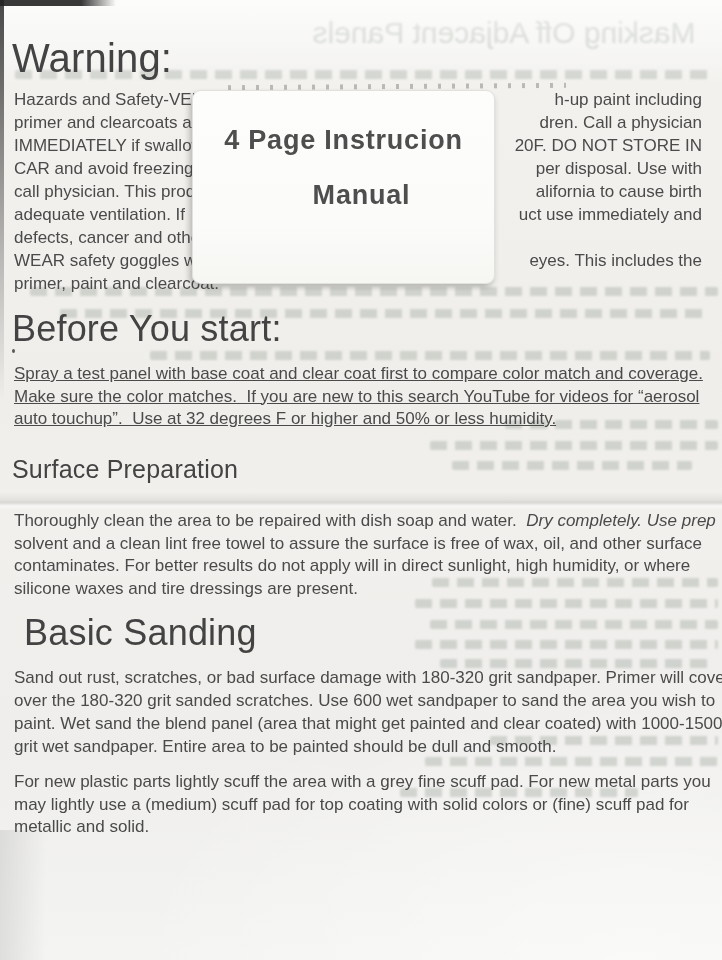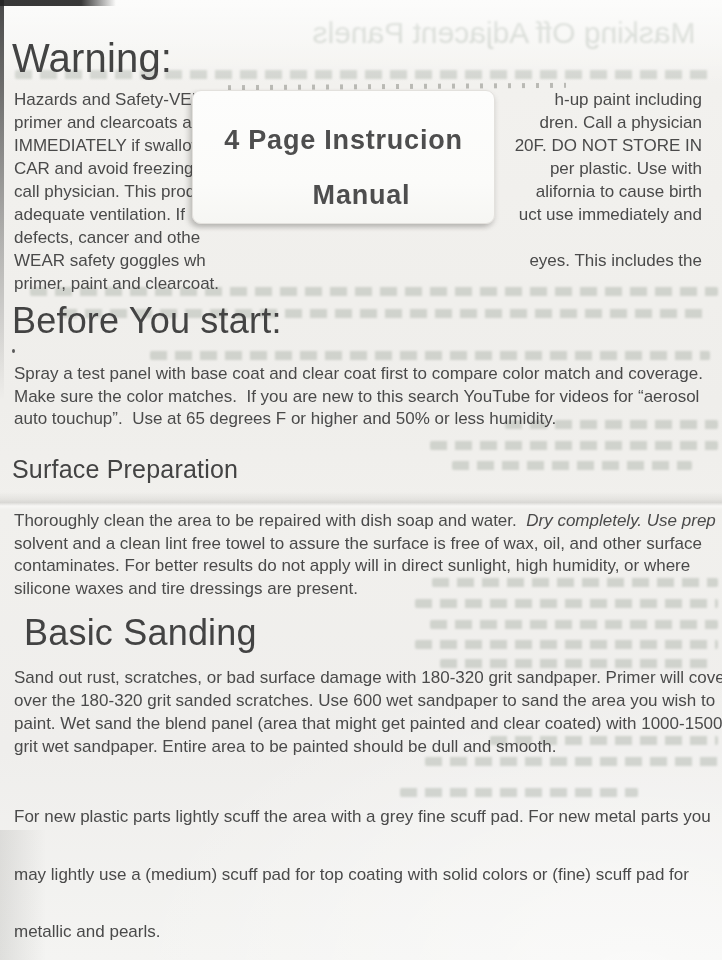--- a/index.html
+++ b/index.html
@@ -29,32 +29,32 @@
     font-size:30px;color:rgba(168,176,166,0.55);filter:blur(1px);white-space:pre;}
   .bleed-line{position:absolute;height:9px;border-radius:2px;filter:blur(1.3px);
     background:repeating-linear-gradient(90deg,rgba(165,173,162,0.42) 0 17px,rgba(165,173,162,0) 17px 25px);}
   
   .h1{position:absolute;left:12px;color:#434343;font-size:40px;letter-spacing:0.2px;white-space:pre;}
   
   .bl{white-space:pre;font-size:17px;color:#4a4a4a;}
   #warn-lines{position:absolute;left:14px;right:20px;top:90px;}
   .warn-row{display:flex;justify-content:space-between;height:23px;overflow:hidden;}
   #before-lines{position:absolute;left:14px;top:364px;}
-  #before-lines .bl{height:22.5px;}
+  #before-lines .bl{height:22.5px;text-decoration:underline;}
   #surface-lines{position:absolute;left:14px;top:511px;}
   #surface-lines .bl{height:22.5px;}
   #sanding-lines{position:absolute;left:14px;top:668px;}
   #sanding-lines .bl{height:23px;}
   #plastic-lines{position:absolute;left:14px;top:772px;}
-  #plastic-lines .bl{height:22.5px;margin-top:35px;}
+  #plastic-lines .bl{height:22.5px;}
   .ital{font-style:italic;text-align:center;}
   .start-dot{position:absolute;left:12px;top:349px;width:3px;height:4px;border-radius:50%;background:#5a5a5a;}
   
   #sticker{
-    position:absolute;left:192px;top:90px;width:303px;height:134px;
+    position:absolute;left:192px;top:90px;width:303px;height:194px;
     background:linear-gradient(180deg,#fdfdfc 0%,#fbfbf9 70%,#f6f6f3 100%);
     border:1px solid #e3e1dd;border-radius:9px;
     box-shadow:-4px 3px 5px rgba(70,68,64,0.20), 0 3px 5px rgba(70,68,64,0.18);
     display:flex;flex-direction:column;align-items:center;
     padding-top:34px;box-sizing:border-box;z-index:5;}
   .sticker-line{font-weight:bold;font-size:27px;color:#4e4e4e;letter-spacing:0.8px;white-space:pre;}
   .sticker-line + .sticker-line{margin-top:24px;margin-left:36px;}
   .perf{position:absolute;left:228px;top:84px;width:338px;height:5px;z-index:4;
     transform:rotate(-0.4deg);filter:blur(0.4px);
     background:repeating-linear-gradient(90deg,rgba(140,140,134,0.55) 0 3px,rgba(140,140,134,0) 3px 14px);}
@@ -96,21 +96,21 @@
     <div class="warn-row">
         <span class="bl">primer and clearcoats ar</span>
         <span class="bl">dren. Call a physician</span>
       </div>
     <div class="warn-row">
         <span class="bl">IMMEDIATELY if swallow</span>
         <span class="bl">20F. DO NOT STORE IN</span>
       </div>
     <div class="warn-row">
         <span class="bl">CAR and avoid freezing.</span>
-        <span class="bl">per plastic. Use with</span>
+        <span class="bl">per disposal. Use with</span>
       </div>
     <div class="warn-row">
         <span class="bl">call physician. This prod</span>
         <span class="bl">alifornia to cause birth</span>
       </div>
     <div class="warn-row">
         <span class="bl">adequate ventilation. If</span>
         <span class="bl">uct use immediately and</span>
       </div>
     <div class="warn-row">
@@ -125,26 +125,26 @@
         <span class="bl"></span>
       </div>
   </div>
 
   <div class="perf"></div>
   <div id="sticker">
     <div class="sticker-line">4 Page Instrucion</div>
     <div class="sticker-line">Manual</div>
   </div>
 
-  <div class="h1" style="top:300px;font-size:36px;text-align:right;">Before You start:</div>
+  <div class="h1" style="top:308px;font-size:36px;text-align:right;">Before You start:</div>
   <div class="start-dot"></div>
   <div id="before-lines">
     <div class="bl">Spray a test panel with base coat and clear coat first to compare color match and coverage.</div>
     <div class="bl">Make sure the color matches.  If you are new to this search YouTube for videos for “aerosol</div>
-    <div class="bl">auto touchup”.  Use at 65 degrees F or higher and 50% or less humidity.</div>
+    <div class="bl">auto touchup”.  Use at 32 degrees F or higher and 50% or less humidity.</div>
   </div>
 
   <div class="h1" style="top:455px;font-size:25px;">Surface Preparation</div>
   <div id="surface-lines">
     <div class="bl"><span>Thoroughly clean the area to be repaired with dish soap and water.  </span><span class="ital">Dry completely. Use prep</span></div>
     <div class="bl">solvent and a clean lint free towel to assure the surface is free of wax, oil, and other surface</div>
     <div class="bl">contaminates. For better results do not apply will in direct sunlight, high humidity, or where</div>
     <div class="bl">silicone waxes and tire dressings are present.</div>
   </div>
 
@@ -152,16 +152,16 @@
   <div id="sanding-lines">
     <div class="bl">Sand out rust, scratches, or bad surface damage with 180-320 grit sandpaper. Primer will cover</div>
     <div class="bl">over the 180-320 grit sanded scratches. Use 600 wet sandpaper to sand the area you wish to</div>
     <div class="bl">paint. Wet sand the blend panel (area that might get painted and clear coated) with 1000-1500</div>
     <div class="bl">grit wet sandpaper. Entire area to be painted should be dull and smooth.</div>
   </div>
 
   <div id="plastic-lines">
     <div class="bl">For new plastic parts lightly scuff the area with a grey fine scuff pad. For new metal parts you</div>
     <div class="bl">may lightly use a (medium) scuff pad for top coating with solid colors or (fine) scuff pad for</div>
-    <div class="bl">metallic and pearls.</div>
+    <div class="bl">metallic and solid.</div>
   </div>
 
 </div>
 
 </body></html>

